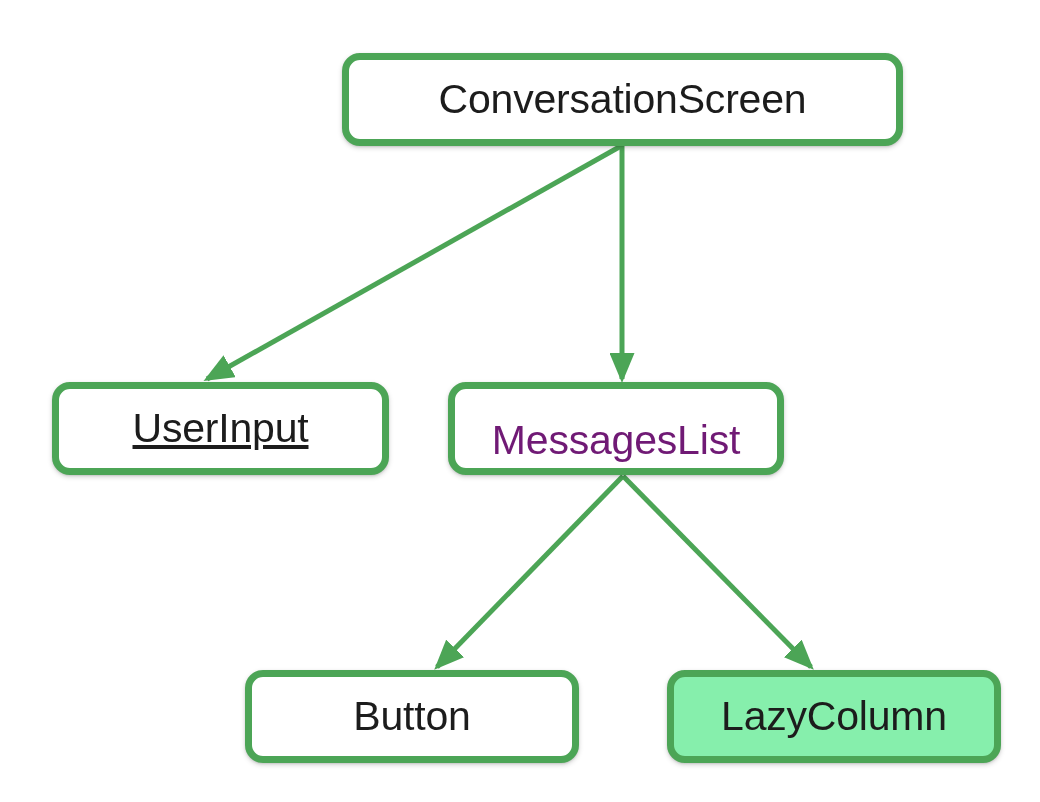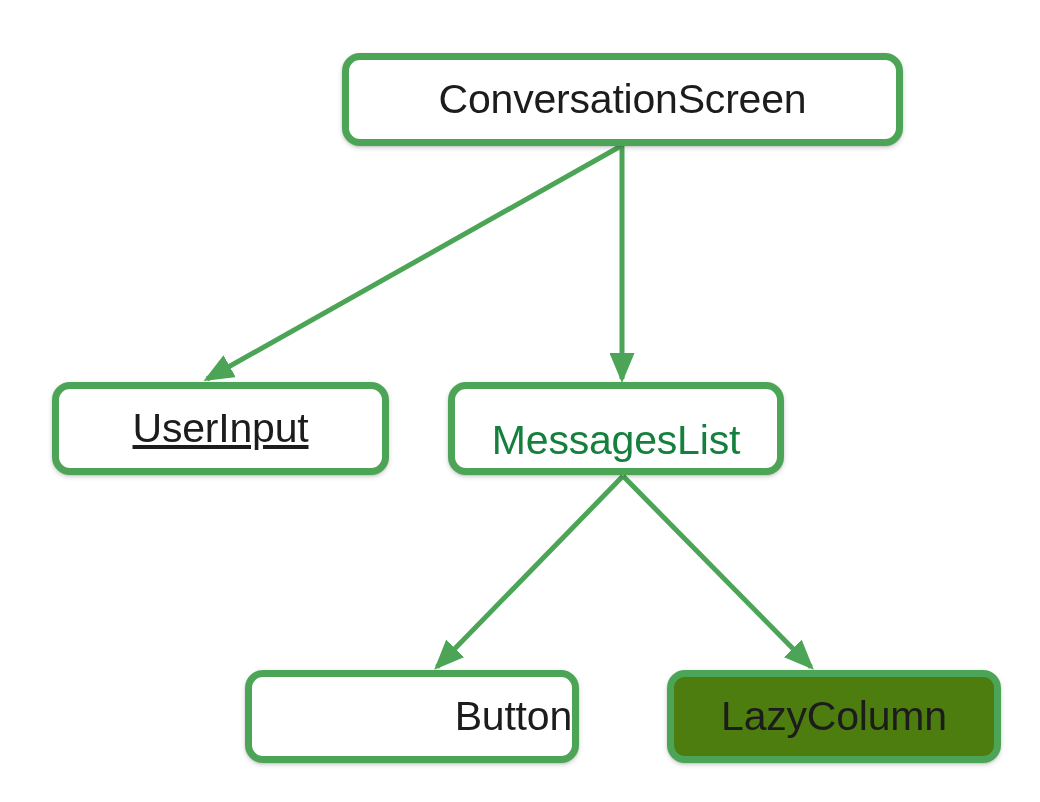--- a/index.html
+++ b/index.html
@@ -69,23 +69,23 @@
   </svg>
 
   <div id="nodes-group">
       <div class="node" style="left: 342px; top: 53px; width: 561px; height: 93px; border-width: 7px; border-color: rgb(76, 165, 86); background: rgb(255, 255, 255);">
         <span class="node-label" style="color: rgb(28, 28, 28);">ConversationScreen</span>
       </div>
       <div class="node" style="left: 52px; top: 382px; width: 337px; height: 93px; border-width: 7px; border-color: rgb(76, 165, 86); background: rgb(255, 255, 255);">
         <span class="node-label" style="color: rgb(28, 28, 28); text-decoration: underline;">UserInput</span>
       </div>
       <div class="node" style="left: 448px; top: 382px; width: 336px; height: 93px; border-width: 7px; border-color: rgb(76, 165, 86); background: rgb(255, 255, 255);">
-        <span class="node-label" style="color: #15803d; margin-top: 24px;">MessagesList</span>
+        <span class="node-label" style="color: #701a75; margin-top: 24px;">MessagesList</span>
       </div>
-      <div class="node" style="left: 245px; top: 670px; width: 334px; height: 93px; border-width: 7px; border-color: rgb(76, 165, 86); background: rgb(255, 255, 255); justify-content: flex-end;">
+      <div class="node" style="left: 245px; top: 670px; width: 334px; height: 93px; border-width: 7px; border-color: rgb(76, 165, 86); background: rgb(255, 255, 255);">
         <span class="node-label" style="color: rgb(28, 28, 28);">Button</span>
       </div>
-      <div class="node" style="left: 667px; top: 670px; width: 334px; height: 93px; border-width: 7px; border-color: rgb(76, 165, 86); background: #4d7c0f;">
+      <div class="node" style="left: 667px; top: 670px; width: 334px; height: 93px; border-width: 7px; border-color: rgb(76, 165, 86); background: #86efac;">
         <span class="node-label" style="color: rgb(28, 28, 28);">LazyColumn</span>
       </div>
     </div>
 
 </div>
 
 </body></html>

